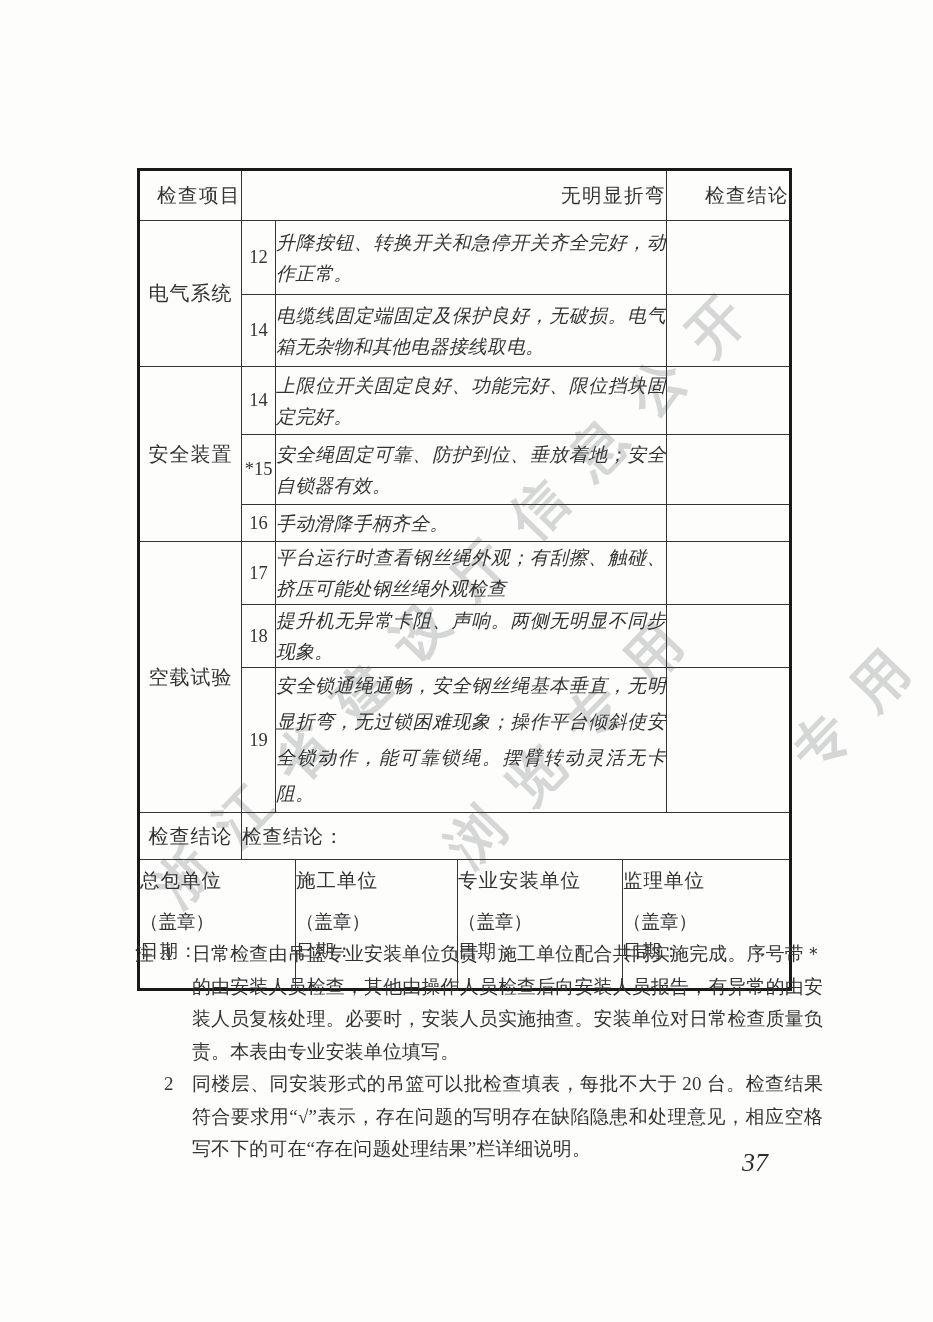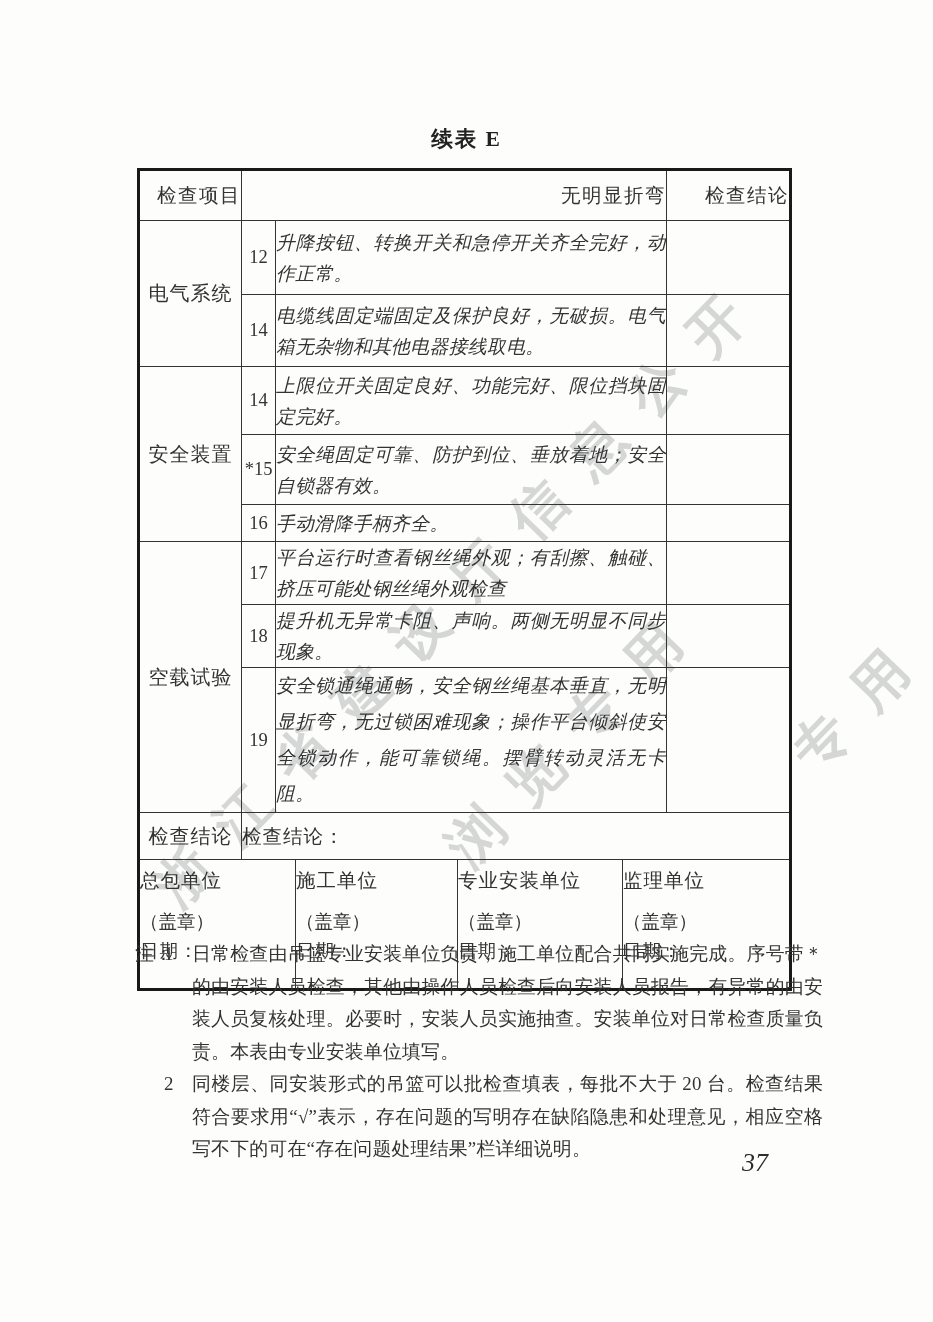--- a/index.html
+++ b/index.html
@@ -76,21 +76,20 @@
 <body>
 
 <div class="page">
 
   <div>
     <div class="wm wm1">浙江省建设厅信息公开</div>
     <div class="wm wm2">浏览专用</div>
     <div class="wm wm3">专用</div>
   </div>
 
-  <div class="title">续表 E</div>
 
   <table class="tbl">
     <colgroup>
       <col style="width:103px">
         <col style="width:34px">
         <col style="width:391px">
         <col style="width:124px">
     </colgroup>
     <tbody>
       <tr class="hdr" style="height:51px">

